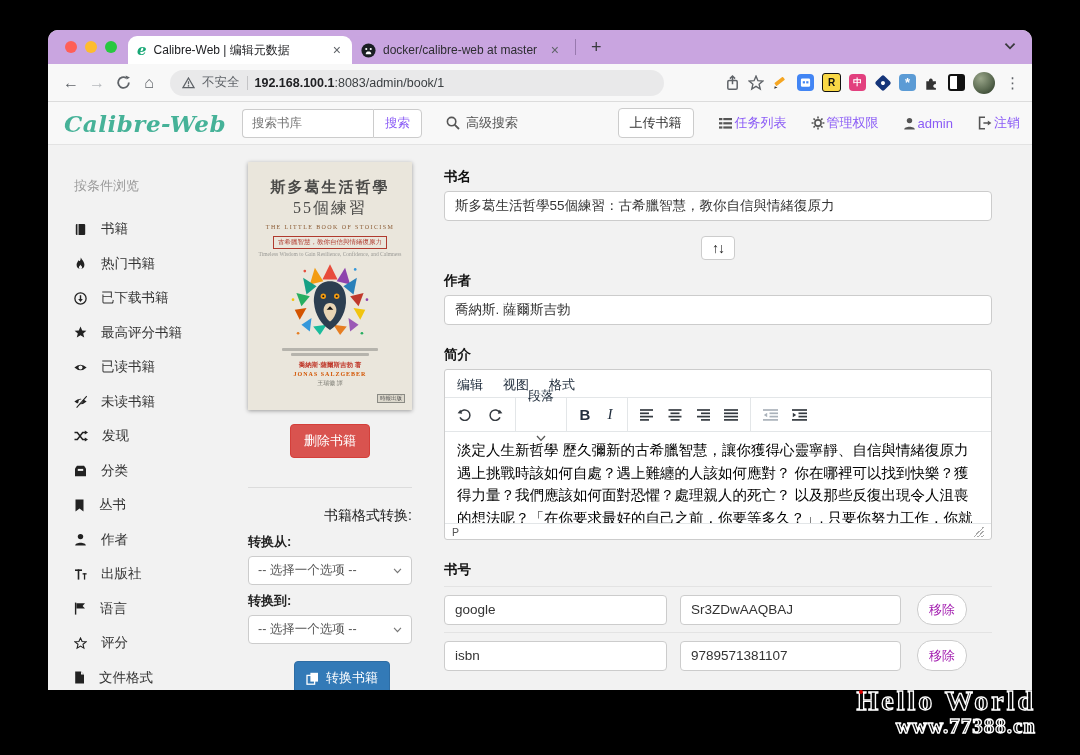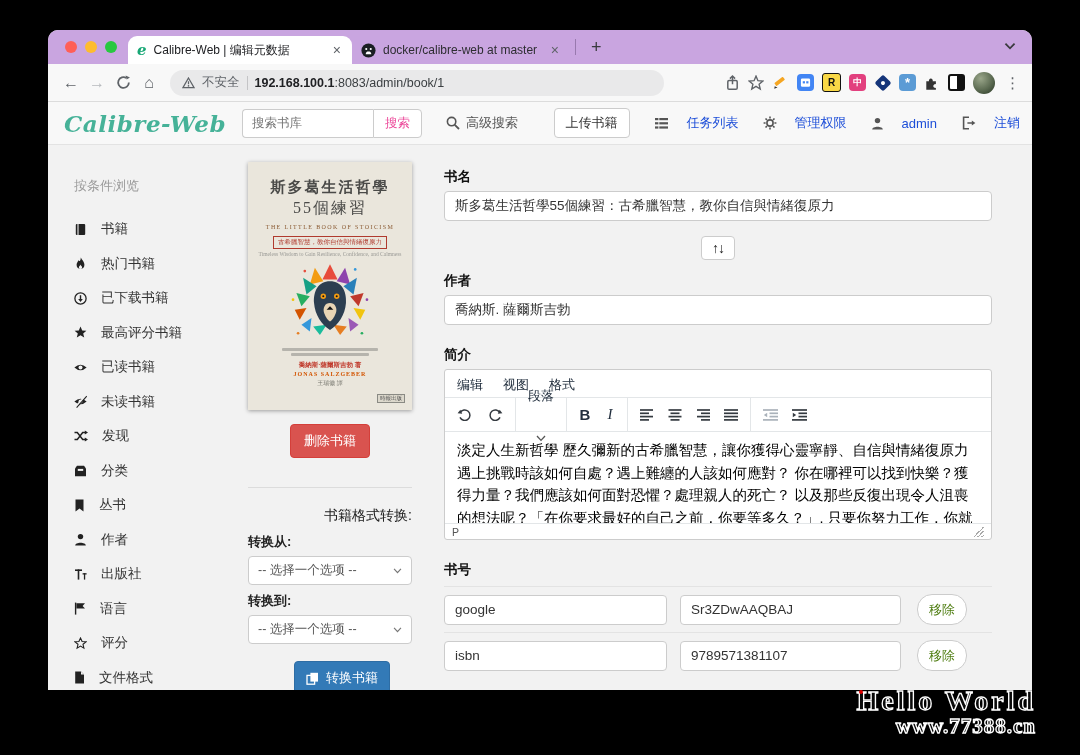--- a/index.html
+++ b/index.html
@@ -50,26 +50,26 @@
   .menu-dots{color:#5f6368;font-size:15px;padding:0 2px;}
   
   .appnav{height:42px;background:#f8f8f8;border-bottom:1px solid #e3e3e3;
           display:flex;align-items:center;padding:0 12px;}
   .logo{font-family:"DejaVu Serif",serif;font-style:italic;font-weight:bold;font-size:23px;
         color:#46b298;letter-spacing:.5px;margin:0 16px 0 4px;white-space:nowrap;}
   .searchwrap{display:flex;align-items:center;}
   .searchinput{width:112px;height:27px;border:1px solid #ccc;border-right:none;border-radius:4px 0 0 4px;
                padding:0 9px;font-size:12.5px;background:#fff;color:#333;outline:none;}
   .searchbtn{height:29px;border:1px solid #ccc;background:#fff;border-radius:0 4px 4px 0;
-             font-size:12.5px;padding:0 11px;color:#ec4899;}
+             font-size:12.5px;padding:0 11px;color:#8b5cf6;}
   .advsearch{display:flex;align-items:center;gap:6px;margin-left:24px;font-size:13px;color:#555;}
   .nav-right{margin-left:auto;display:flex;gap:24px;}
   .uploadbtn{border:1px solid #ccc;background:#fff;border-radius:4px;height:30px;padding:0 11px;
              font-size:13px;color:#333;}
-  .navitem{display:flex;align-items:center;gap:18px;font-size:13px;color:#1d4ed8;}
+  .navitem{display:flex;align-items:center;gap:2px;font-size:13px;color:#8b5cf6;}
   .navitem svg{color:#555;}
   
   .appbody{display:flex;height:547px;background:#f2f2f2;overflow:hidden;}
   .sidebar{width:192px;flex:0 0 192px;padding:32px 0 0 26px;box-sizing:border-box;}
   .side-header{color:#9a9a9a;font-size:13px;margin-bottom:17px;}
   .side-item{display:flex;align-items:center;gap:14px;height:34.5px;font-size:13.5px;color:#333;cursor:pointer;}
   .side-item svg{color:#222;flex:0 0 auto;}
   
   .bookcol{width:196px;flex:0 0 196px;padding:17px 0 0 8px;box-sizing:border-box;}
   .coverwrap{width:164px;text-align:center;}
@@ -122,21 +122,21 @@
   .ed-status{display:flex;justify-content:space-between;align-items:center;border-top:1px solid #e3e6e8;
              height:15px;padding:0 7px;font-size:10.5px;color:#555;}
   .grip{width:10px;height:10px;
         background:linear-gradient(135deg,transparent 45%,#aaa 45%,#aaa 52%,transparent 52%,transparent 65%,#aaa 65%,#aaa 72%,transparent 72%,transparent 85%,#aaa 85%,#aaa 92%,transparent 92%);}
   .id-hr{border:none;border-top:1px solid #e3e3e3;margin:7px 0 0;}
   .id-row{display:flex;gap:13px;align-items:center;padding:7px 0;}
   .id-row.bb{border-bottom:1px solid #e3e3e3;}
   .id-type{width:223px;flex:0 0 223px;}
   .id-val{width:221px;flex:0 0 221px;}
   .rmbtn{border:1px solid #ccc;background:#fff;border-radius:15px;height:31px;padding:0 11px;
-         font-size:13px;color:#4d7c0f;margin-left:3px;}
+         font-size:13px;color:#a21caf;margin-left:3px;}
   
   .watermark{position:absolute;right:44px;bottom:18px;text-align:right;
              font-family:"Liberation Serif",serif;font-weight:bold;line-height:1.02;
              color:#0a0a0a;-webkit-text-stroke:1.3px #fff;}
   .wm1{font-size:28px;letter-spacing:3px;position:relative;}
   .wm1::before{content:"";position:absolute;left:2px;top:3px;width:4px;height:4px;background:#d00;border-radius:50%;}
   .wm2{font-size:21px;letter-spacing:1px;}
 </style>
 </head>
 <body>

